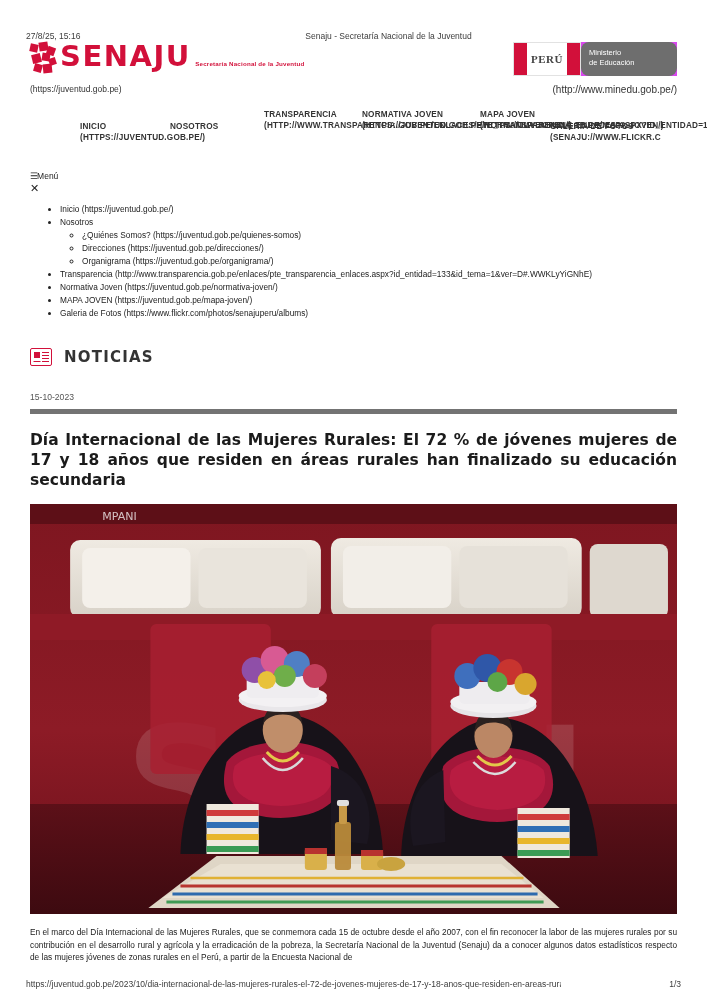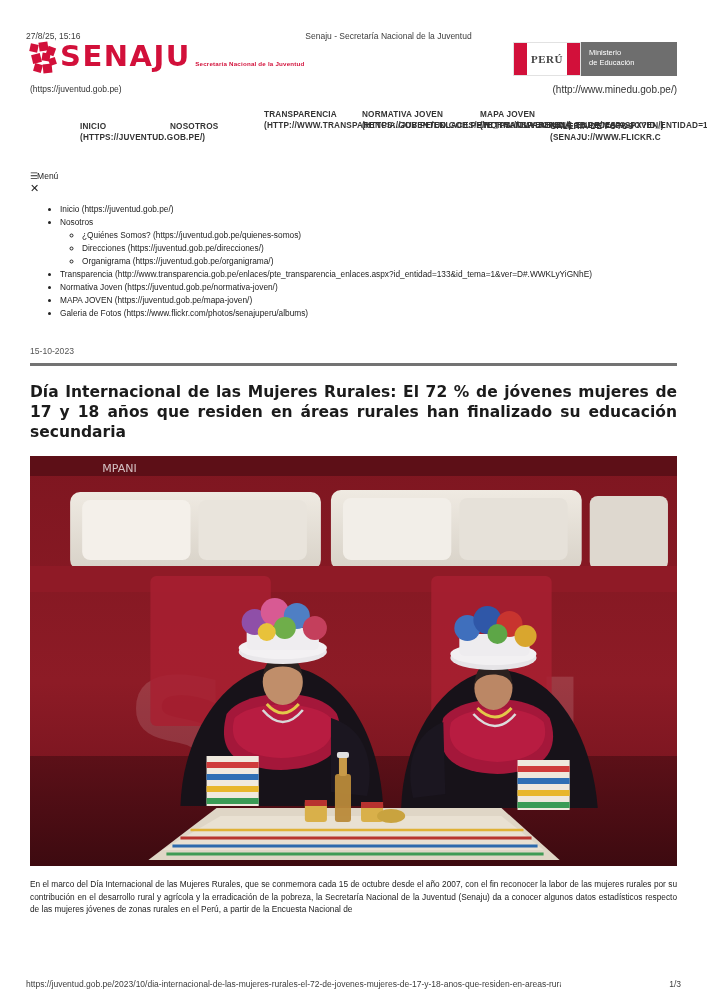--- a/index.html
+++ b/index.html
@@ -128,20 +128,21 @@
     z-index: 2;
   }
   .minedu-text {
     background: #6e6e6e;
     color: #fff;
     font-size: 7.5px;
     line-height: 10px;
     padding: 6px 10px 0 8px;
     text-align: left;
     min-width: 96px;
+    border-radius: 8px;
   }
   .minedu-url {
     font-size: 10px;
     color: #333;
     margin-top: 8px;
   }
 
   
   .topnav {
     position: relative;
@@ -230,21 +231,21 @@
     letter-spacing: 1.2px;
     color: #333;
   }
 
   
   .article { margin-top: 26px; }
   .article-date {
     font-size: 8.6px;
     color: #555;
     padding-bottom: 7px;
-    border-bottom: 3px solid #737373;
+    border-bottom: 5px solid #737373;
   }
   .article-title {
     margin: 16px 0 0 0;
     font-family: "DejaVu Sans", sans-serif;
     font-size: 15.5px;
     line-height: 20px;
     font-weight: bold;
     color: #1b1b1b;
     text-align: justify;
   }
@@ -366,20 +367,24 @@
         <li><span>Direcciones (https://juventud.gob.pe/direcciones/)</span></li>
         <li><span>Organigrama (https://juventud.gob.pe/organigrama/)</span></li>
       </ul>
     </li>
     <li><span>Transparencia (http://www.transparencia.gob.pe/enlaces/pte_transparencia_enlaces.aspx?id_entidad=133&amp;id_tema=1&amp;ver=D#.WWKLyYiGNhE)</span></li>
     <li><span>Normativa Joven (https://juventud.gob.pe/normativa-joven/)</span></li>
     <li><span>MAPA JOVEN (https://juventud.gob.pe/mapa-joven/)</span></li>
     <li><span>Galeria de Fotos (https://www.flickr.com/photos/senajuperu/albums)</span></li>
   </ul>
 
+  <div class="noticias">
+    <span class="noticias-icon"></span>
+    <span class="noticias-title">NOTICIAS</span>
+  </div>
 
   <div class="article">
     <div class="article-date">15-10-2023</div>
     <h1 class="article-title">Día Internacional de las Mujeres Rurales: El 72 % de jóvenes mujeres de 17 y 18 años que residen en áreas rurales han finalizado su educación secundaria</h1>
 
     <div class="photo-wrap">
       <svg viewBox="0 0 645 410" preserveAspectRatio="none">
         <defs>
           <linearGradient id="wallg" x1="0" y1="0" x2="0" y2="1">
             <stop offset="0" stop-color="#7e1620"></stop>

